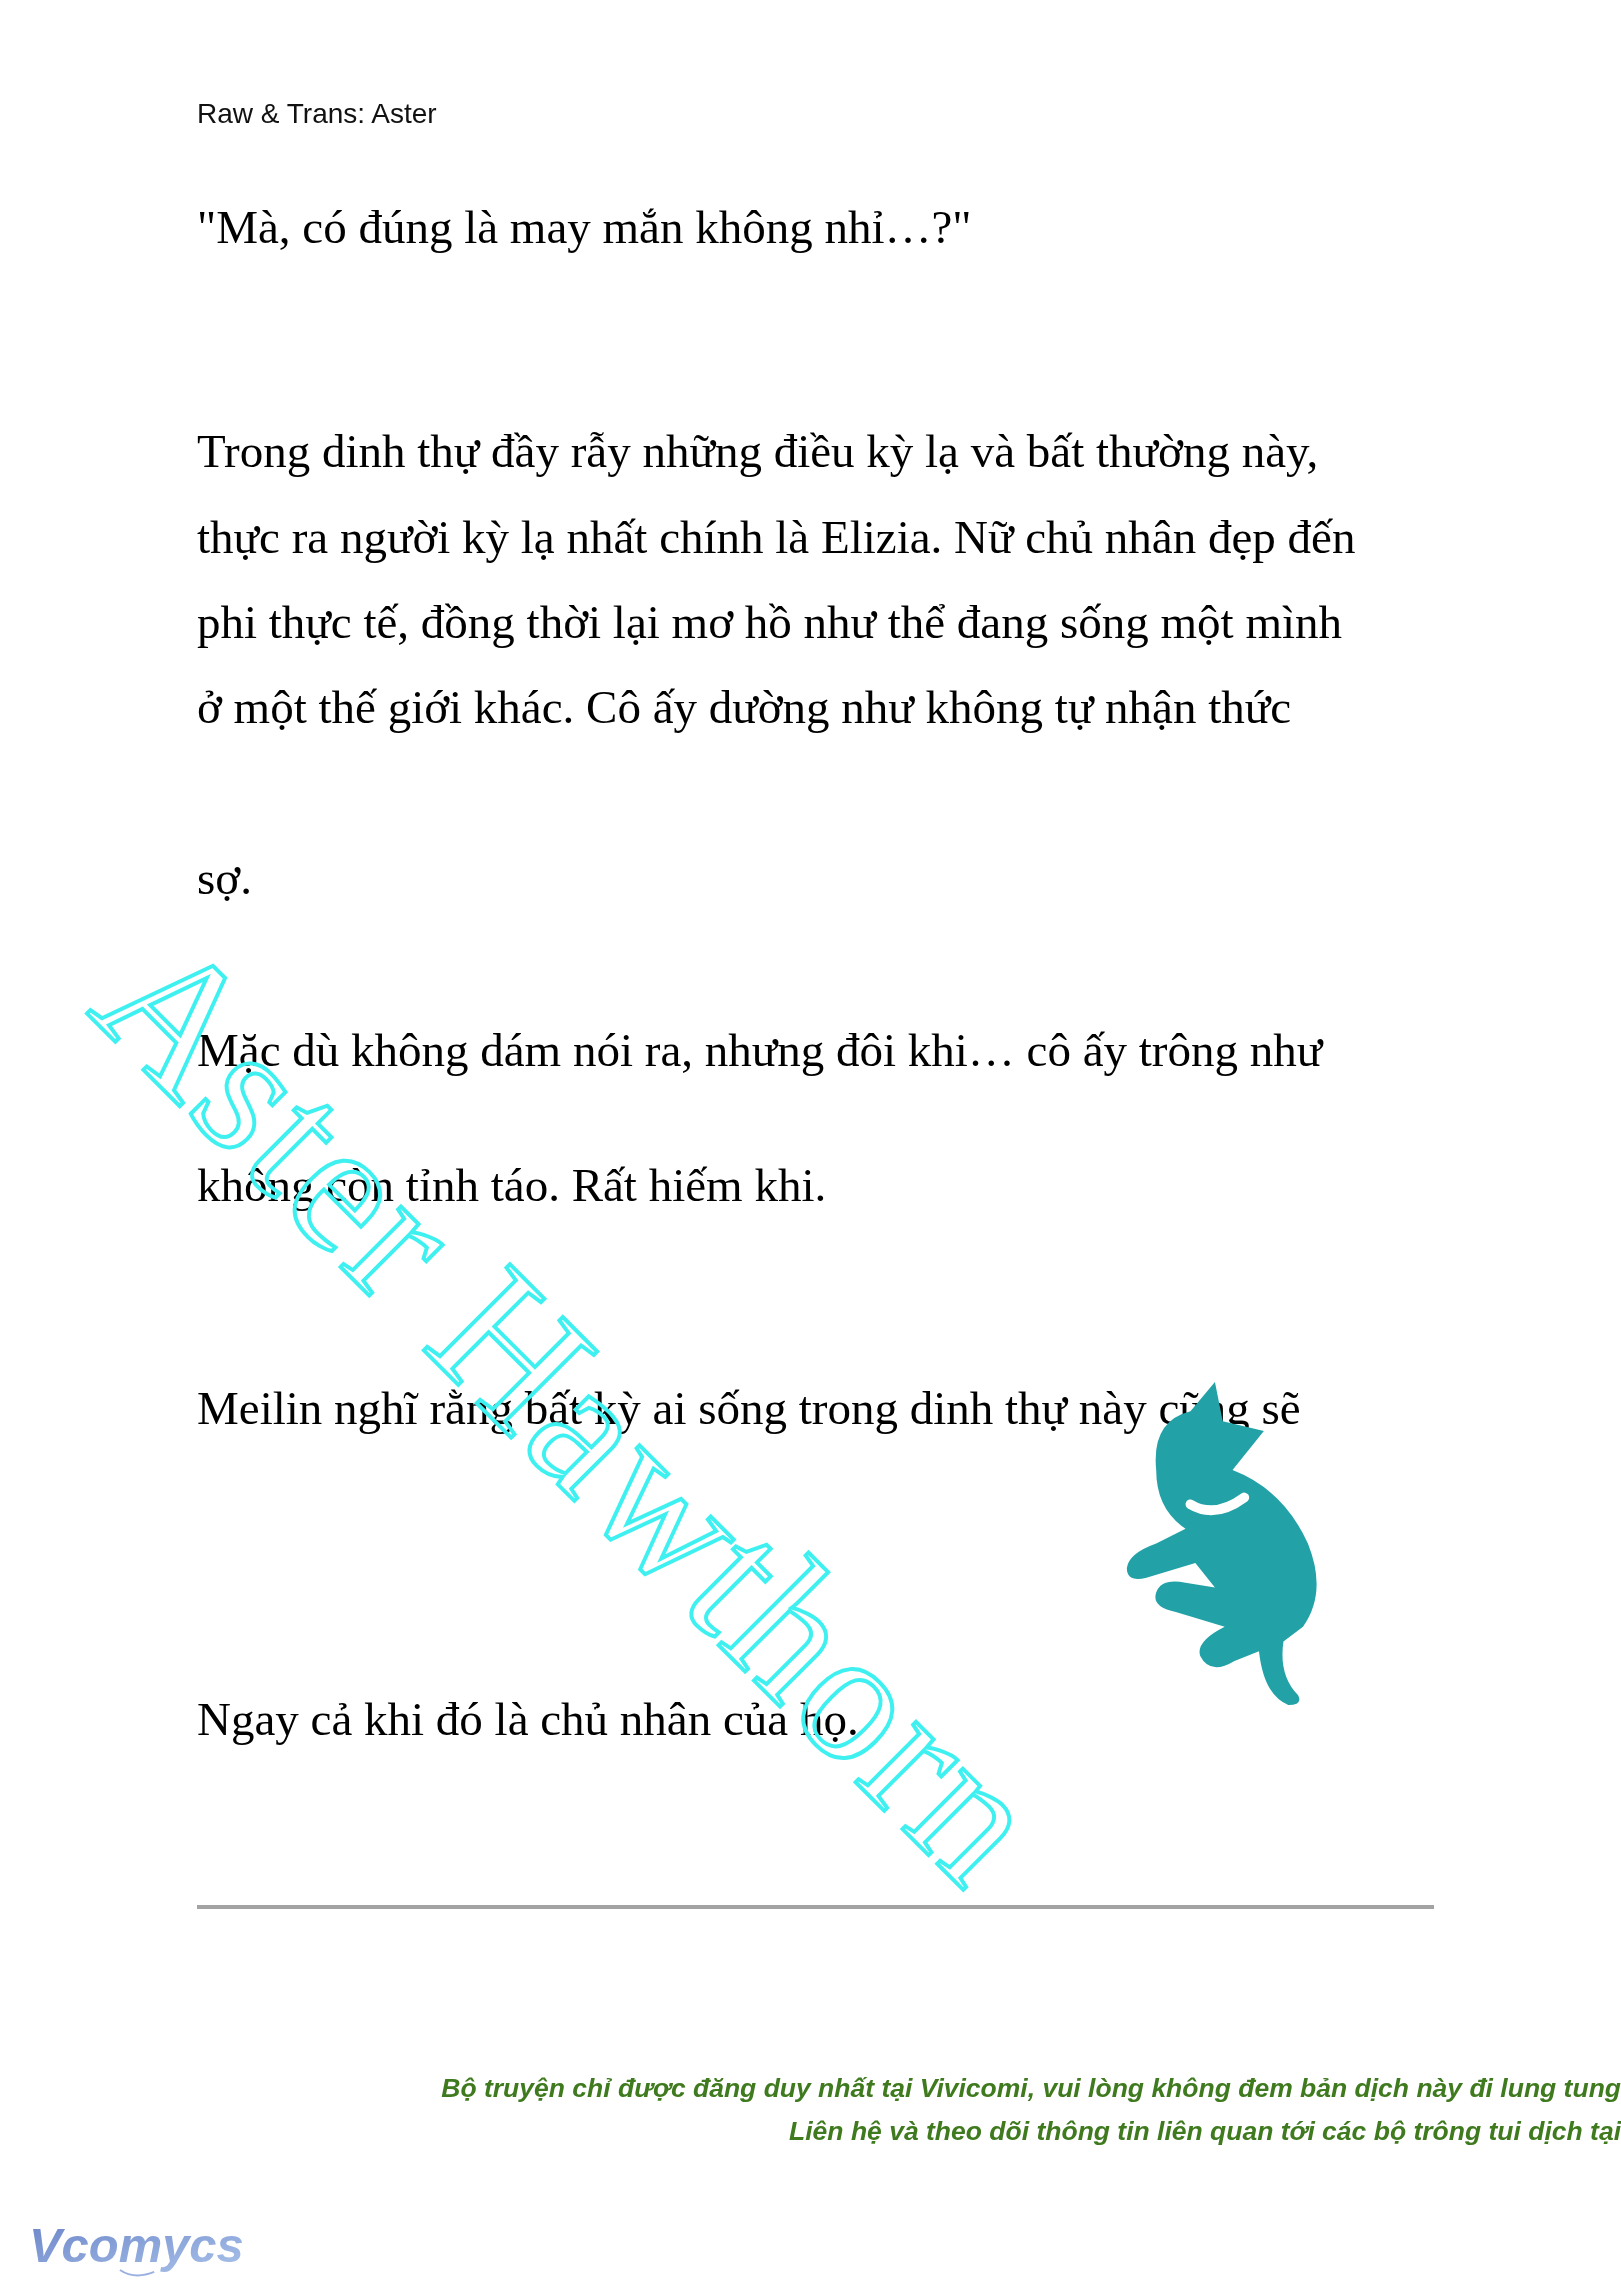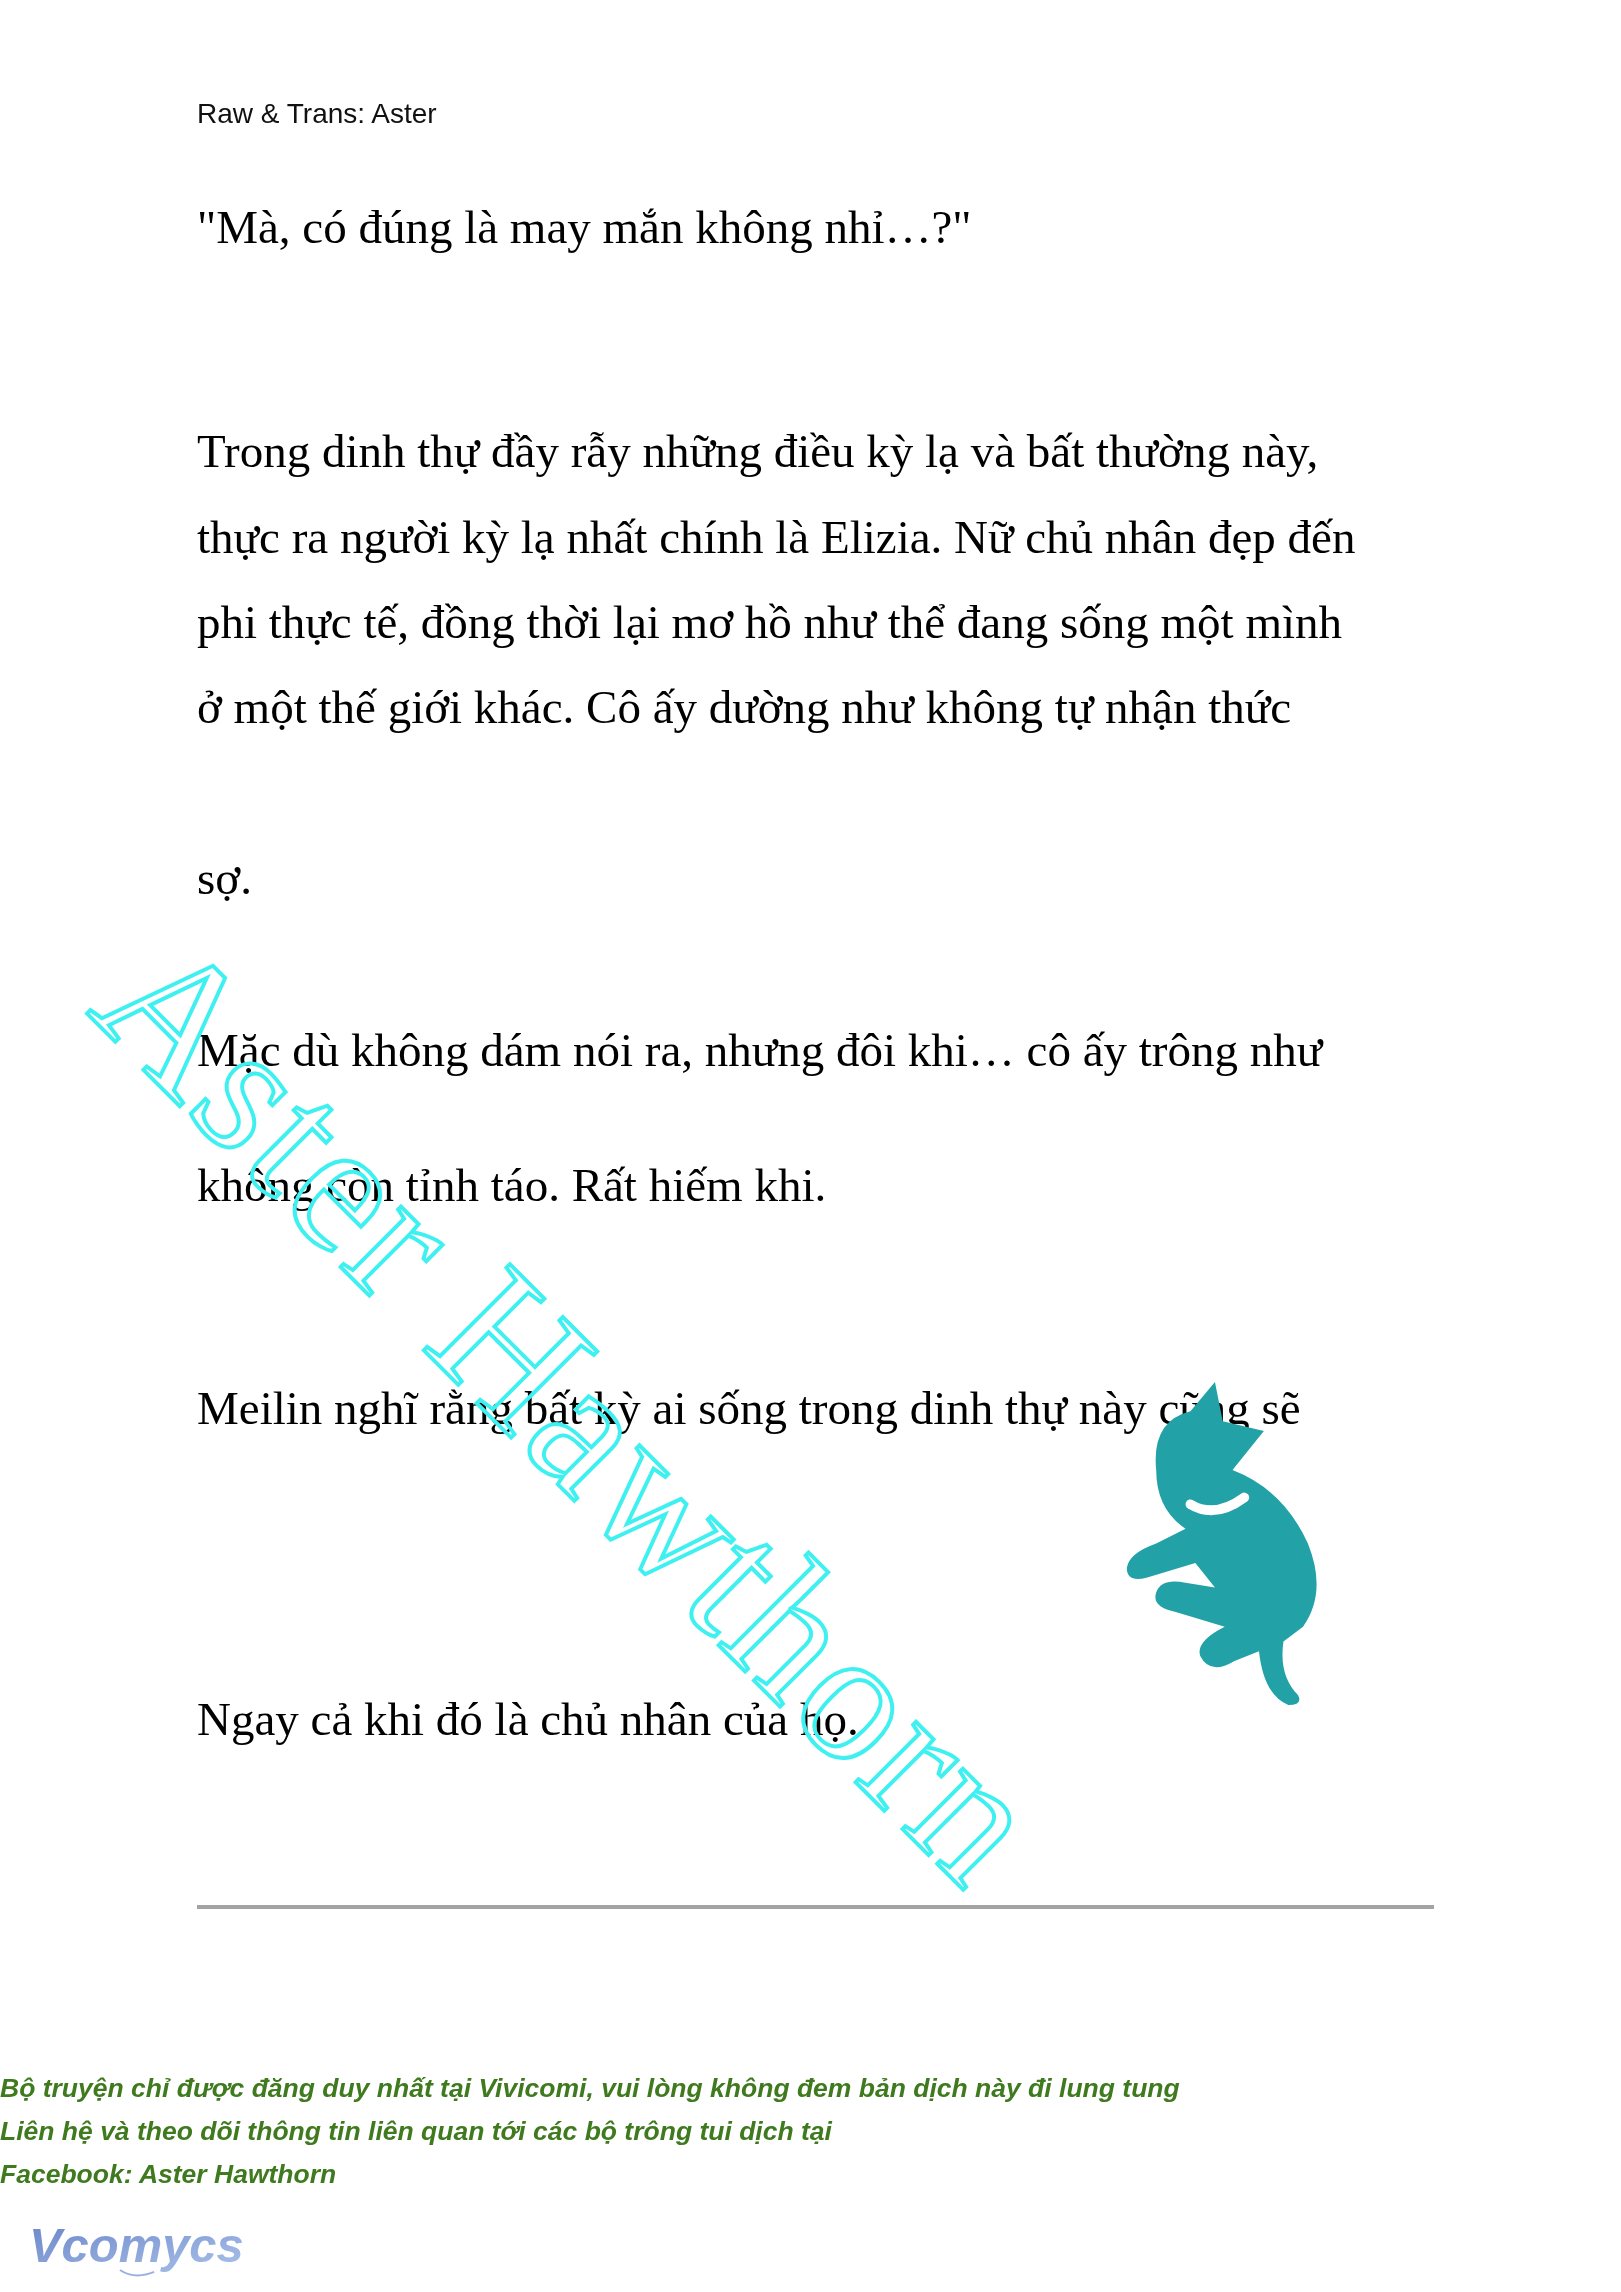--- a/index.html
+++ b/index.html
@@ -12,21 +12,21 @@
   .line {
     position: absolute; left: 197px;
     font-family: "Liberation Serif", serif; font-size: 47px; color: #000;
     white-space: nowrap; line-height: 1;
   }
   .rule {
     position: absolute; left: 197px; top: 1905px; width: 1237px; height: 3.9px;
     background: #a3a3a3;
   }
   .footer-line {
-    position: absolute; left: 0; width: 1621px; text-align: left;
+    position: absolute; left: 0; width: 1621px; text-align: right;
     font-family: "Liberation Sans", sans-serif; font-size: 26.5px;
     font-weight: bold; font-style: italic; color: #3f7a1f;
   }
   .watermark {
     position: absolute; left: 206px; top: 892px;
     transform-origin: 0 0; transform: rotate(45deg);
     font-family: "Liberation Serif", serif; font-size: 186px;
     color: transparent; -webkit-text-stroke: 3.9px #3ff0f0;
     white-space: nowrap; letter-spacing: 3.9px; pointer-events: none;
   }
@@ -57,21 +57,20 @@
     <g fill="#22a2a7">
       <path d="M40 90 Q35 40 75 30 L100 0 L108 40 L150 50 L118 90 Q170 110 195 165 Q215 215 190 250 L170 265 Q165 300 185 320 Q190 330 175 330 Q150 320 145 275 L120 285 Q95 300 85 280 Q80 265 110 250 L60 235 Q35 230 40 215 Q45 200 70 205 L100 210 L80 185 L30 200 Q10 205 10 190 Q12 175 40 165 L70 150 Q40 130 40 90 Z"></path>
     </g>
     <path d="M75 125 Q100 140 130 118" stroke="#ffffff" stroke-width="10" fill="none" stroke-linecap="round"></path>
   </svg>
 
   <div class="rule"></div>
 
   <div class="footer-line" style="top:2073px">Bộ truyện chỉ được đăng duy nhất tại Vivicomi, vui lòng không đem bản dịch này đi lung tung</div>
   <div class="footer-line" style="top:2116px">Liên hệ và theo dõi thông tin liên quan tới các bộ trông tui dịch tại</div>
-  <div class="footer-line" style="top:2159px">Facebook: Aster Hawthorn</div>
 
   <svg class="logo" width="225" height="69" viewBox="0 0 230 70">
     <defs>
       <linearGradient id="lg" x1="0" y1="0" x2="1" y2="1">
         <stop offset="0" stop-color="#6a84c8"></stop>
         <stop offset="1" stop-color="#a9c2ea"></stop>
       </linearGradient>
     </defs>
     <text x="2" y="50" font-family="Liberation Sans, sans-serif" font-size="50" font-weight="bold" font-style="italic" fill="url(#lg)">Vcomycs</text>
     <path d="M95 58 Q110 68 130 60" stroke="#9ab0e0" stroke-width="2" fill="none"></path>

